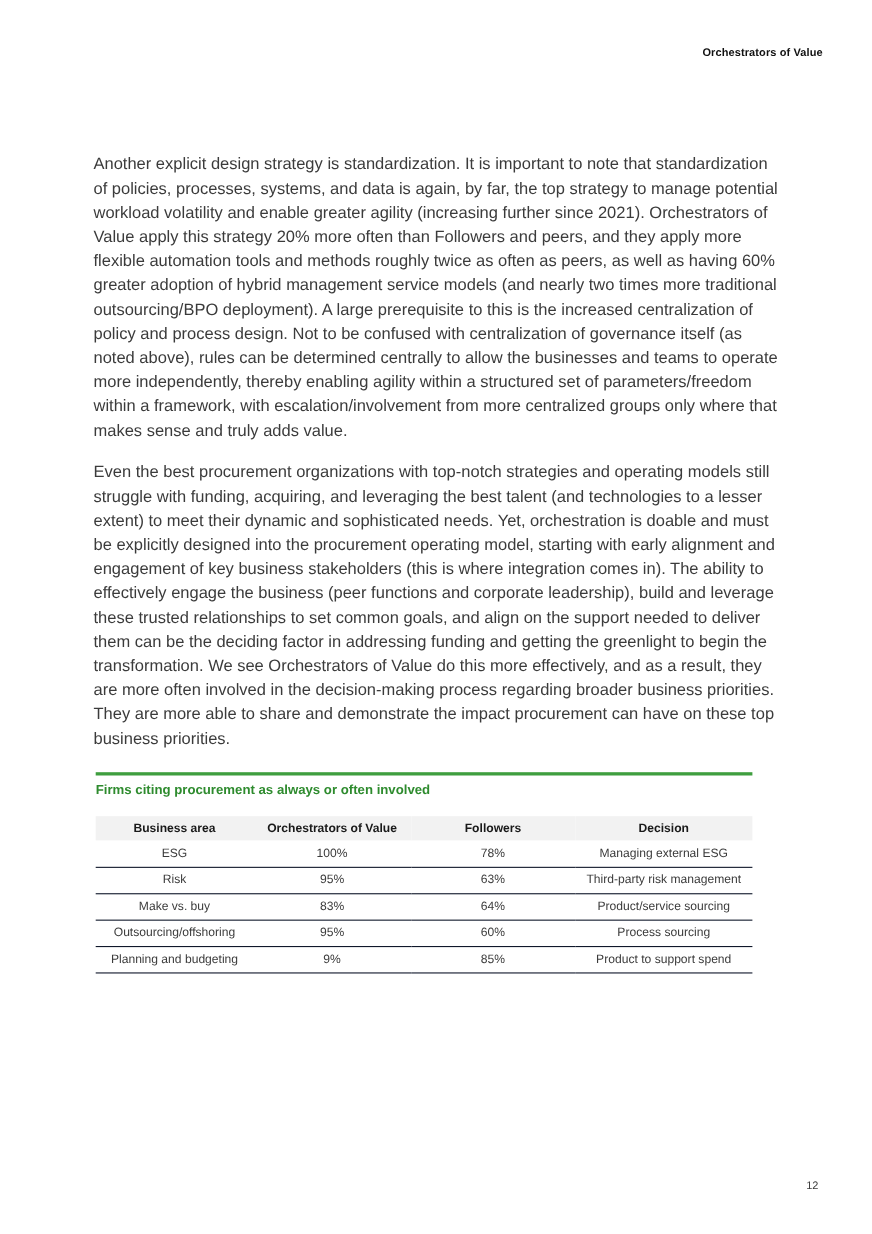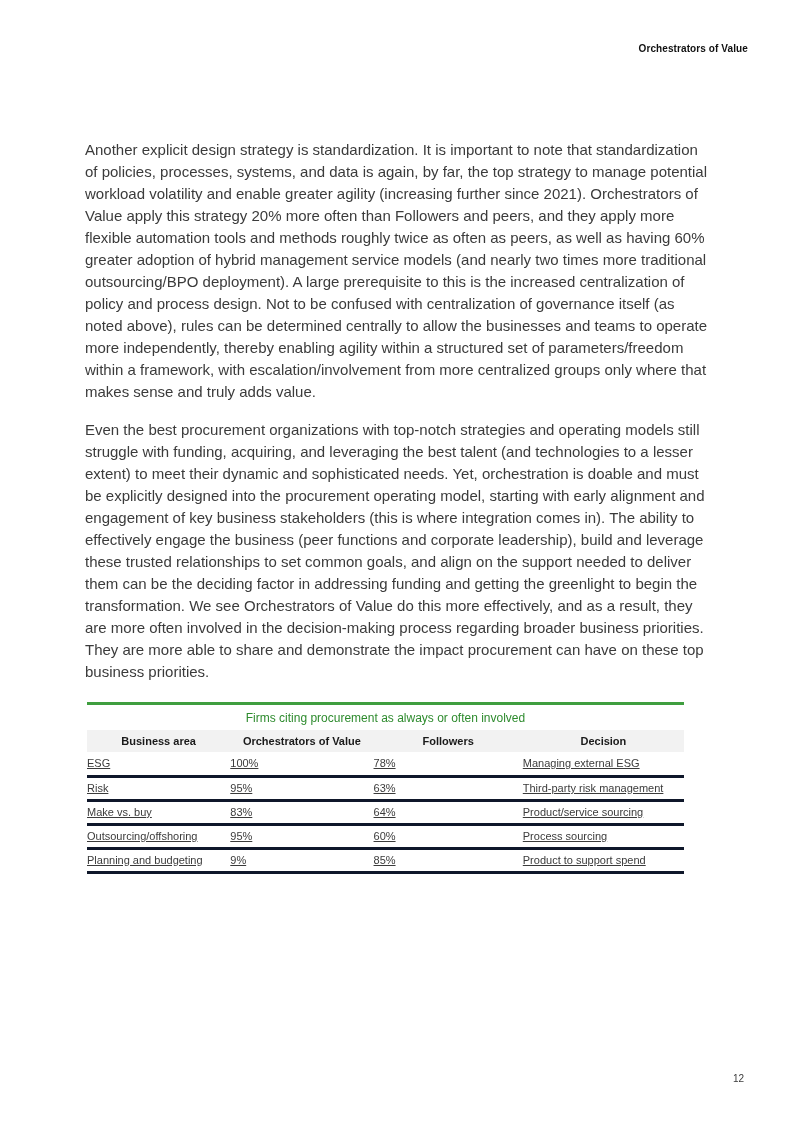--- a/index.html
+++ b/index.html
@@ -38,49 +38,49 @@
   .table-block {
     margin-top: 19px;
     width: 597px;
     margin-left: 2px;
   }
   .green-rule {
     height: 3px;
     background: var(--rule-green, #3f9e3f);
   }
   .table-title {
-    text-align: center;
+    text-align: left;
     font-size: 12px;
-    font-weight: normal;
+    font-weight: bold;
     color: var(--accent-green, #2e8b2e);
     padding: 6px 0 5px 0;
     line-height: 14px;
   }
   table.data-table {
     width: 100%;
     border-collapse: collapse;
     table-layout: fixed;
+    margin-top: 12px;
   }
   table.data-table th {
     background: #f2f2f2;
     font-size: 11px;
     font-weight: bold;
     color: #1a1a1a;
     height: 22px;
     text-align: center;
     vertical-align: middle;
   }
   table.data-table td {
     font-size: 11px;
     color: var(--body-text, #3b3b3b);
     height: 24px;
-    text-align: left;
+    text-align: center;
     vertical-align: middle;
-    border-bottom: 3px solid #0f172a;
-    text-decoration: underline;
+    border-bottom: 1px solid #0f172a;
   }
   col.c1 { width: 24%; }
   col.c2 { width: 24%; }
   col.c3 { width: 25%; }
   col.c4 { width: 27%; }
   .page-number {
     position: absolute;
     bottom: 38px;
     right: 49px;
     font-size: 10px;

